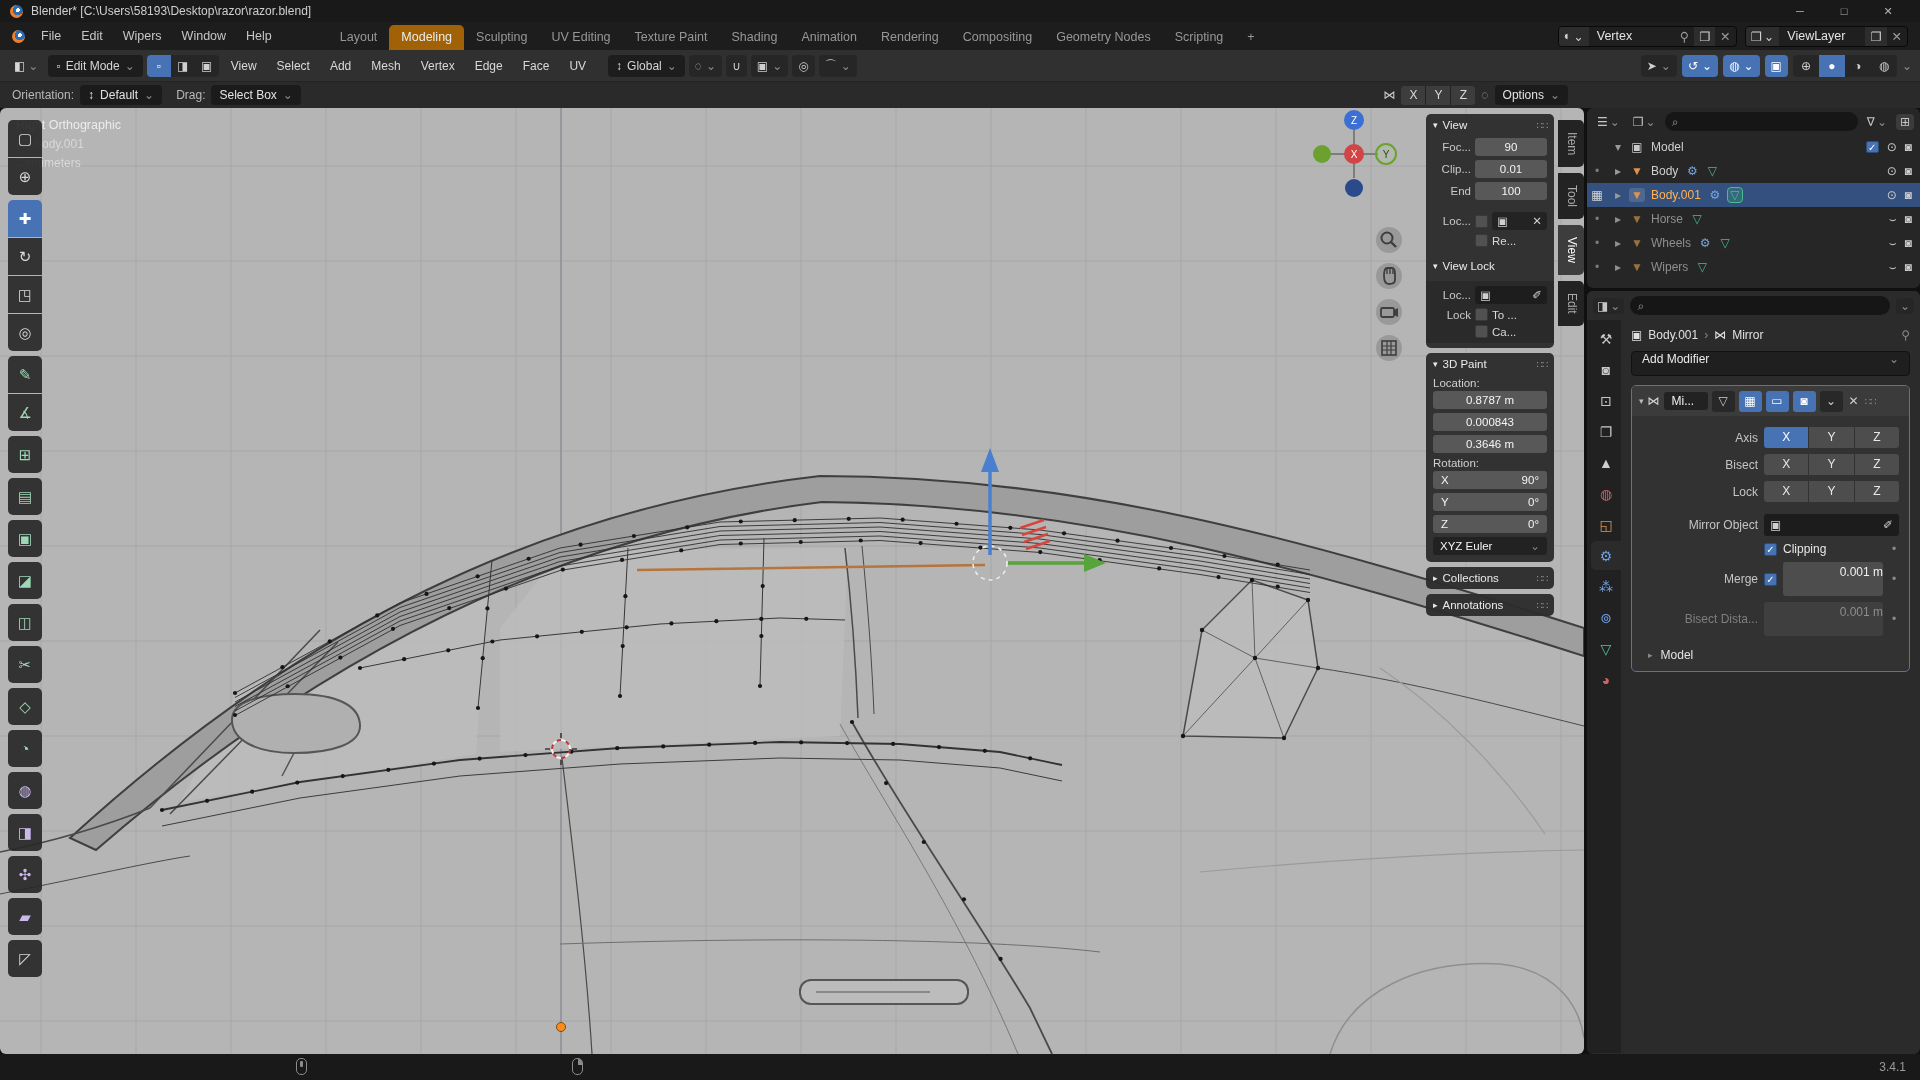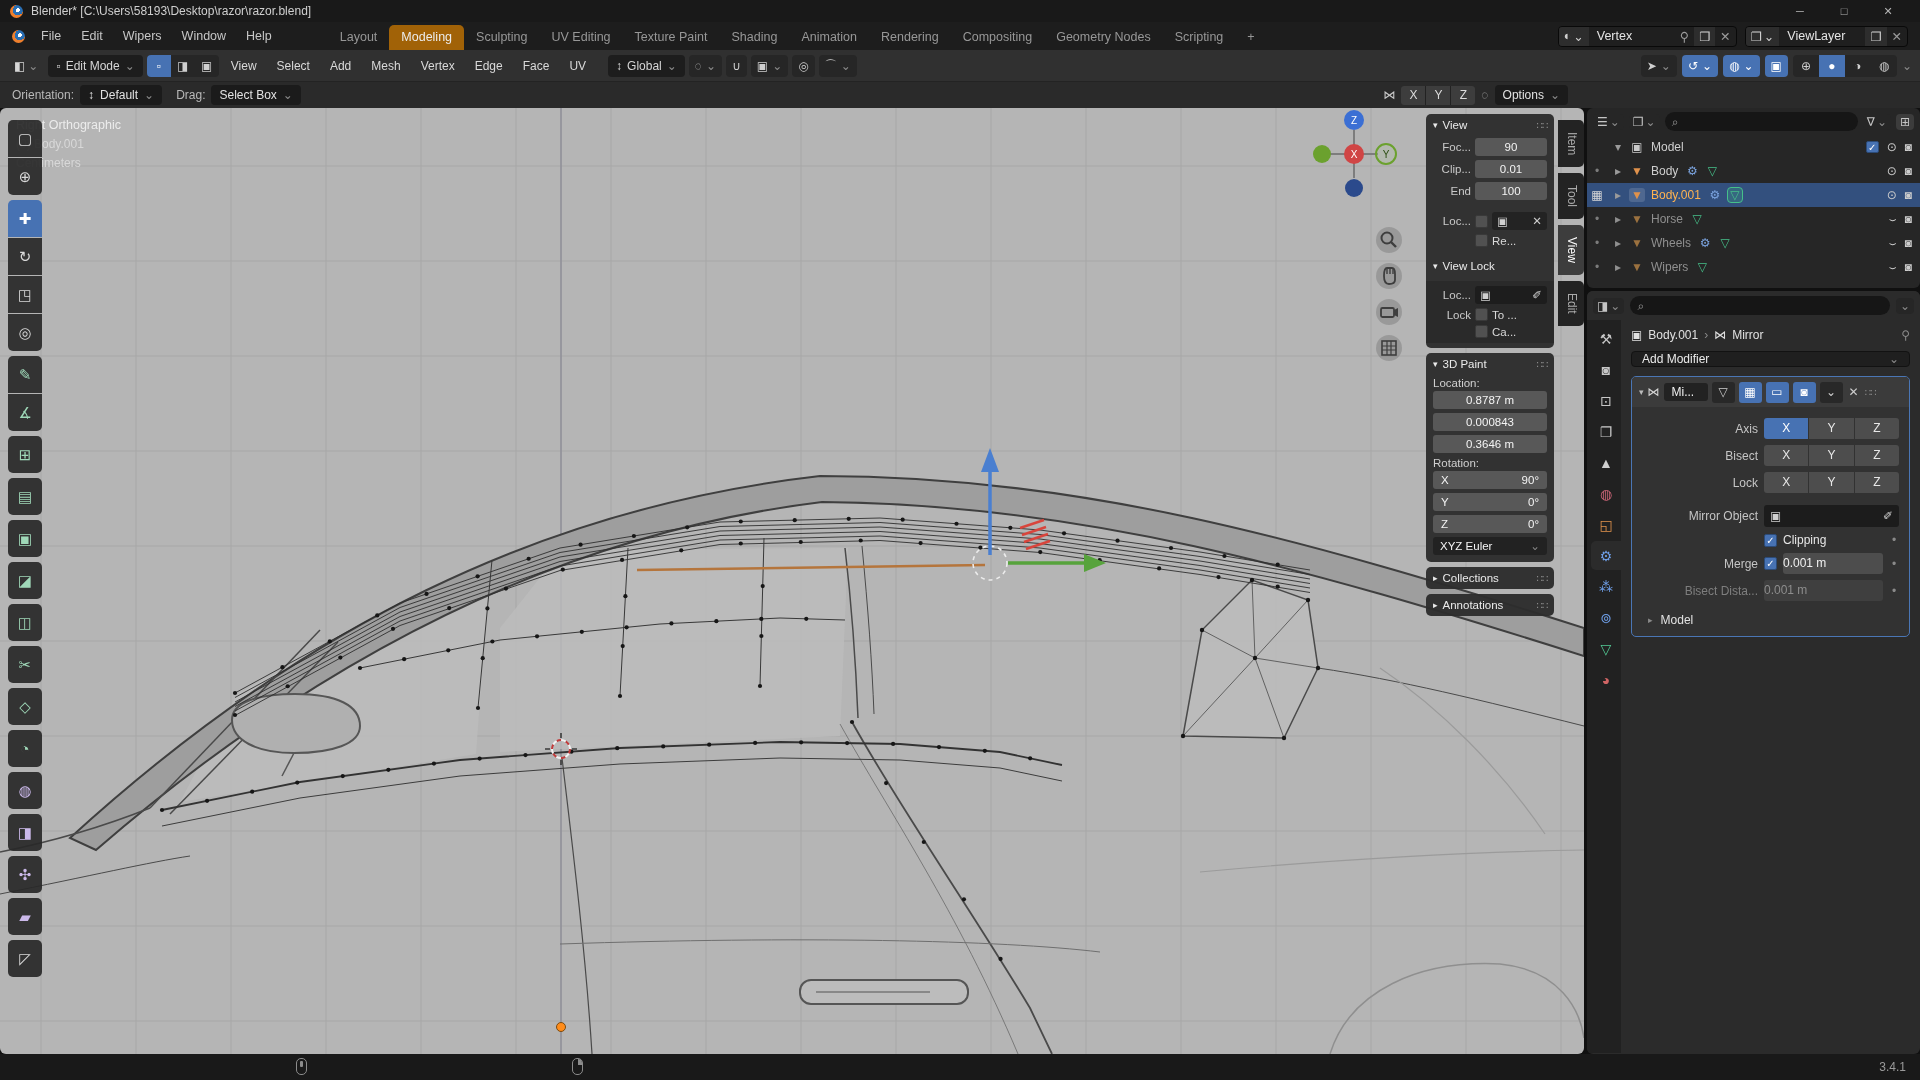--- a/index.html
+++ b/index.html
@@ -86,36 +86,36 @@
 .orow.dim .nm,.orow.dim .exp{color:#8f8f8f}
 
 #properties{position:absolute;left:1587px;top:291px;width:333px;height:763px;background:#2b2b2b;border-radius:6px;overflow:hidden;font-size:12px}
 #properties .phead{display:flex;align-items:center;gap:6px;padding:5px 6px;background:#2b2b2b}
 #pbody{display:flex;height:calc(100% - 30px)}
 #ptabs{width:34px;background:#212121;padding-top:4px;display:flex;flex-direction:column;gap:2px;height:100%}
 .ptab{height:29px;margin-left:4px;display:flex;align-items:center;justify-content:center;font-size:14px;border-radius:5px 0 0 5px}
 .ptab.active{background:#2b2b2b}
 #pcontent{flex:1;padding:8px 10px;display:flex;flex-direction:column;gap:9px}
 .bcrumb{display:flex;align-items:center;gap:6px;color:#e0e0e0}
-.addmod{background:#1f1f1f;border:1px solid #121212;border-radius:4px;height:16px;display:flex;padding:0 10px;color:#eaeaea}
+.addmod{background:#1f1f1f;border:1px solid #121212;border-radius:4px;height:25px;display:flex;padding:0 10px;color:#eaeaea}
 .modcard{border:1px solid #4a76b5;border-radius:5px;background:#323232;overflow:hidden}
 .mod-h{display:flex;align-items:center;gap:4px;height:30px;background:#3b3b3b;padding:0 7px}
 .namef{background:#222;border-radius:3px;padding:2px 8px;color:#f0f0f0;min-width:44px;text-align:left}
 .mtgl{width:23px;height:21px;border-radius:3px;background:#282828;display:flex;align-items:center;justify-content:center;color:#cfcfcf;font-size:12px}
 .mtgl.on{background:#4772b3;color:#fff}
 .prow{display:flex;align-items:center;gap:6px;padding:3px 10px}
 .plabel{flex:0 0 116px;text-align:right;color:#c5c5c5;white-space:nowrap;overflow:hidden}
 .plabel.dis{color:#7e7e7e}
 .seg{display:flex;flex:1;gap:1px}
 .seg span{flex:1;height:21px;line-height:21px;text-align:center;background:#4d4d4d;color:#e8e8e8}
 .seg span:first-child{border-radius:3px 0 0 3px}
 .seg span:last-child{border-radius:0 3px 3px 0}
 .seg span.on{background:#4772b3;color:#fff}
 .objfield{flex:1;background:#1c1c1c;border-radius:3px;height:22px;display:flex;align-items:center;padding:0 6px;gap:5px;color:#cfcfcf}
-.valfield{flex:1;background:#4d4d4d;border-radius:3px;height:21px;line-height:21px;text-align:left;color:#f0f0f0}
+.valfield{flex:1;background:#4d4d4d;border-radius:3px;height:34px;line-height:21px;text-align:right;color:#f0f0f0}
 .valfield.dis{background:#3f3f3f;color:#8d8d8d}
 .adot{color:#8a8a8a;width:10px;text-align:center}
 
 #statusbar{position:absolute;left:0;right:0;bottom:0;height:26px;background:#191919;display:flex;align-items:center;color:#9a9a9a}
 .mouse{width:11px;height:17px;border:1.5px solid #8b8b8b;border-radius:5px;position:absolute;top:4px}
 .mouse i{position:absolute;background:#8b8b8b}
 .mouse.m i{left:3px;top:2px;width:3px;height:6px;border-radius:1px}
 .mouse.r i{right:0px;top:0px;width:4px;height:6px;border-radius:0 4px 0 0}
 .version{position:absolute;right:14px;top:6px}
 .dim{color:#8a8a8a}

